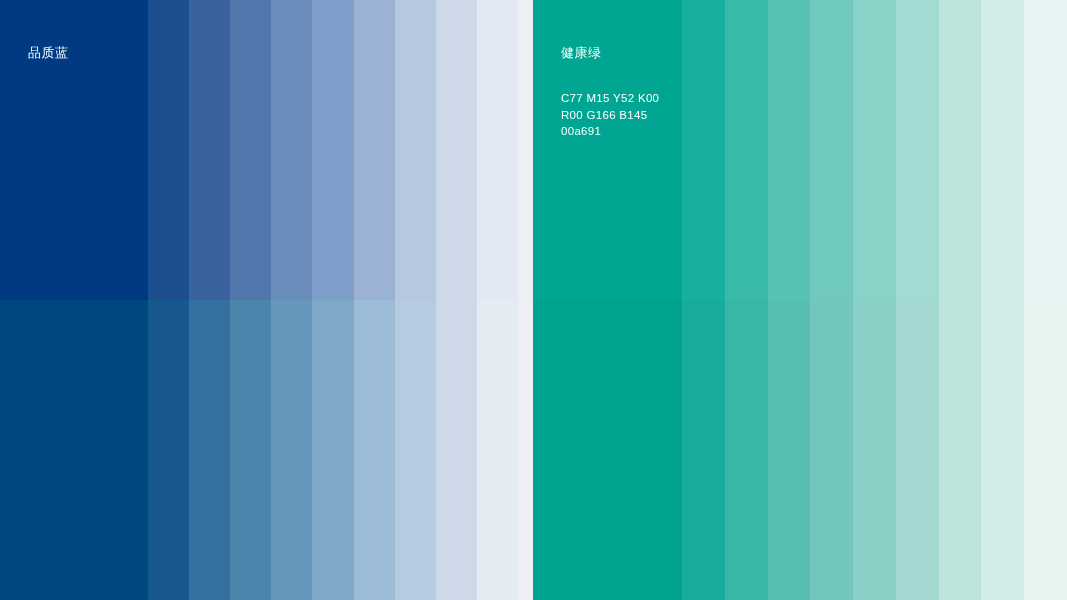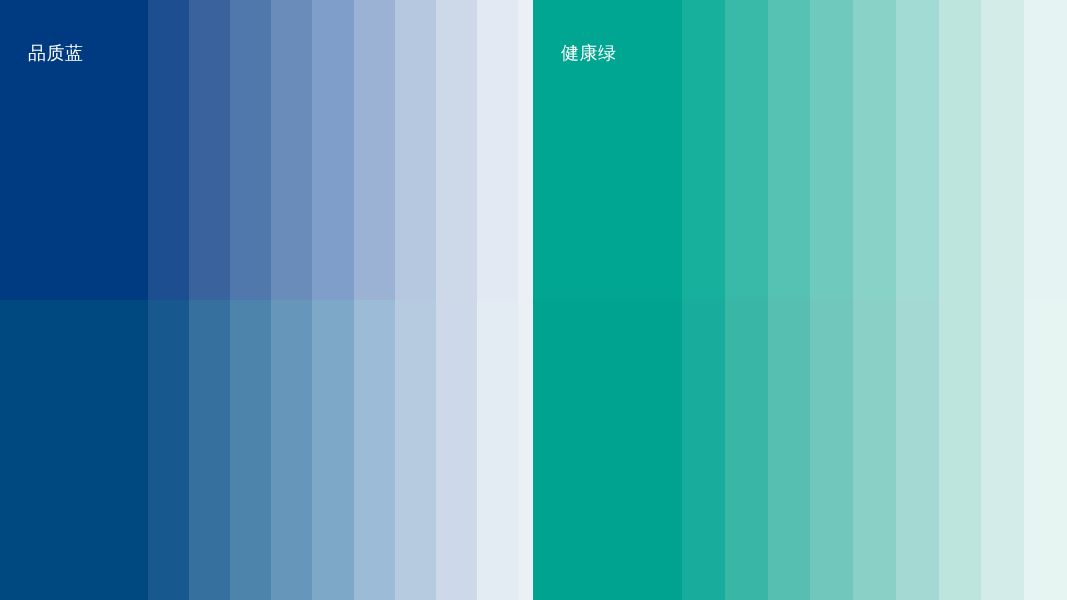--- a/index.html
+++ b/index.html
@@ -56,21 +56,21 @@
     flex: 1 1 0;
     height: 300px;
   }
 
   
   .swatch-title {
     position: absolute;
     left: 28px;
     top: 43px;
     color: #ffffff;
-    font-size: 18px;
+    font-size: 13px;
     line-height: 20px;
     letter-spacing: 0.5px;
     white-space: nowrap;
   }
   .specs {
     position: absolute;
     left: 28px;
     color: #ffffff;
     font-size: 11.5px;
     line-height: 16.5px;
@@ -118,20 +118,25 @@
       <div class="tint" style="background: rgb(227, 236, 243);"></div>
     </div>
 
   </div>
 
   <div class="palette green">
 
     <div class="row top">
       <div class="main-swatch" id="green-top-main" style="background: rgb(0, 166, 145);">
         <div class="swatch-title">健康绿</div>
+        <div class="specs with-title">
+          <span class="line">C77 M15 Y52 K00</span>
+          <span class="line">R00 G166 B145</span>
+          <span class="line">00a691</span>
+        </div>
       </div>
       <div class="tint" style="background: rgb(23, 176, 157);"></div>
       <div class="tint" style="background: rgb(57, 186, 169);"></div>
       <div class="tint" style="background: rgb(85, 194, 179);"></div>
       <div class="tint" style="background: rgb(111, 202, 189);"></div>
       <div class="tint" style="background: rgb(136, 210, 199);"></div>
       <div class="tint" style="background: rgb(162, 219, 211);"></div>
       <div class="tint" style="background: rgb(189, 229, 222);"></div>
       <div class="tint" style="background: rgb(211, 236, 232);"></div>
       <div class="tint" style="background: rgb(229, 244, 242);"></div>

